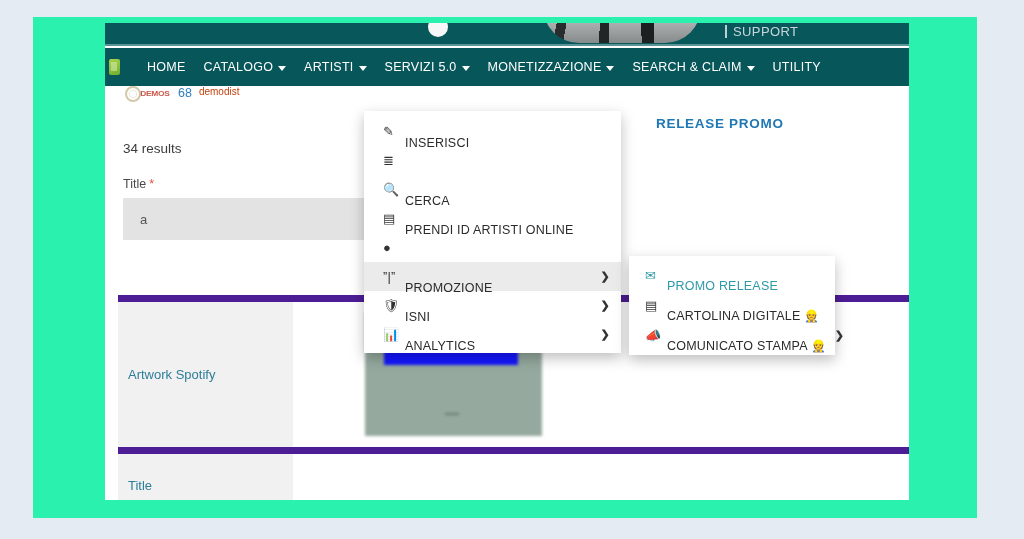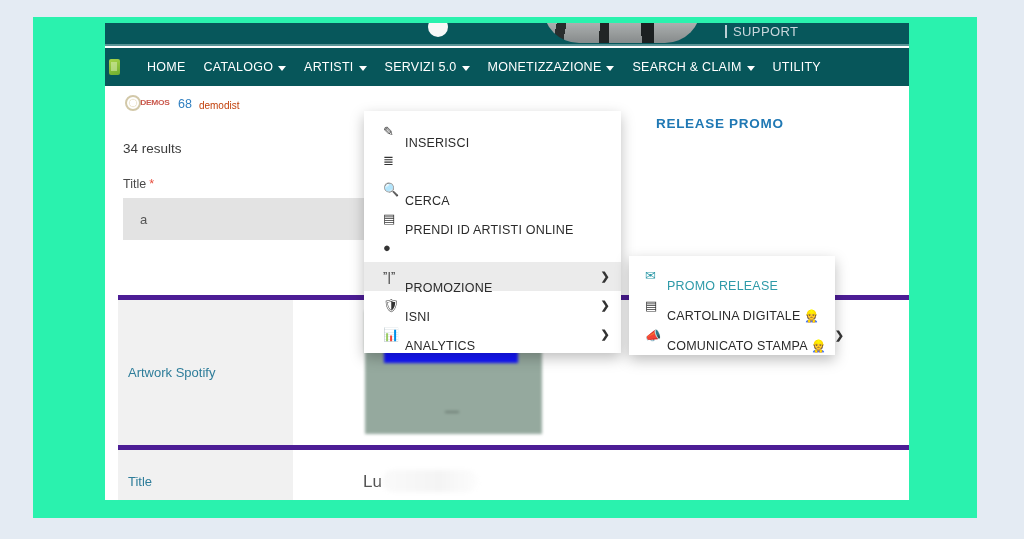--- a/index.html
+++ b/index.html
@@ -131,21 +131,21 @@
     width: 804px; height: 414px;
     background: #ffffff;
   }
 
   
   #account-strip {
     position: absolute;
     left: 0; top: 0;
     width: 804px; height: 25px;
     display: flex;
-    align-items: flex-end;
+    align-items: flex-start;
     padding-left: 20px;
     gap: 7px;
     background: #ffffff;
   }
   #account-logo {
     width: 46px; height: 16px;
     flex: none;
     position: relative;
     opacity: .85;
   }
@@ -202,21 +202,21 @@
     padding-left: 17px;
     font-family: "Liberation Sans", sans-serif;
   }
 
   
   #detail-table {
     position: absolute;
     left: 13px; top: 209px;
     width: 791px;
   }
-  .detail-row { display: flex; border-top: 5px solid #4c1d95; text-align: center; }
+  .detail-row { display: flex; border-top: 7px solid #4c1d95; text-align: center; }
   .detail-label {
     width: 175px;
     background: #f1f1f1;
     color: #2e7d9a;
     font-size: 13px;
     display: flex;
     align-items: center;
     padding-left: 10px;
     flex: none;
   }
@@ -396,25 +396,20 @@
         <div class="detail-label">Artwork Spotify</div>
         <div class="detail-value">
           <div id="artwork-thumb">
             <div class="blue-block"></div>
             <div class="mark"></div>
           </div>
         </div>
       </div>
       <div class="detail-row" id="row-title">
         <div class="detail-label">Title</div>
-        <div class="detail-value">
-          <div id="title-value">
-            <span>Lu</span><span class="blurred-tail"></span>
-          </div>
-        </div>
       </div>
     </div>
 
   </div>
 
   <div id="artisti-menu">
     <div class="menu-item">
       <span class="mi-icon">✎</span>
       <span class="mi-label">INSERISCI</span>
     </div>

